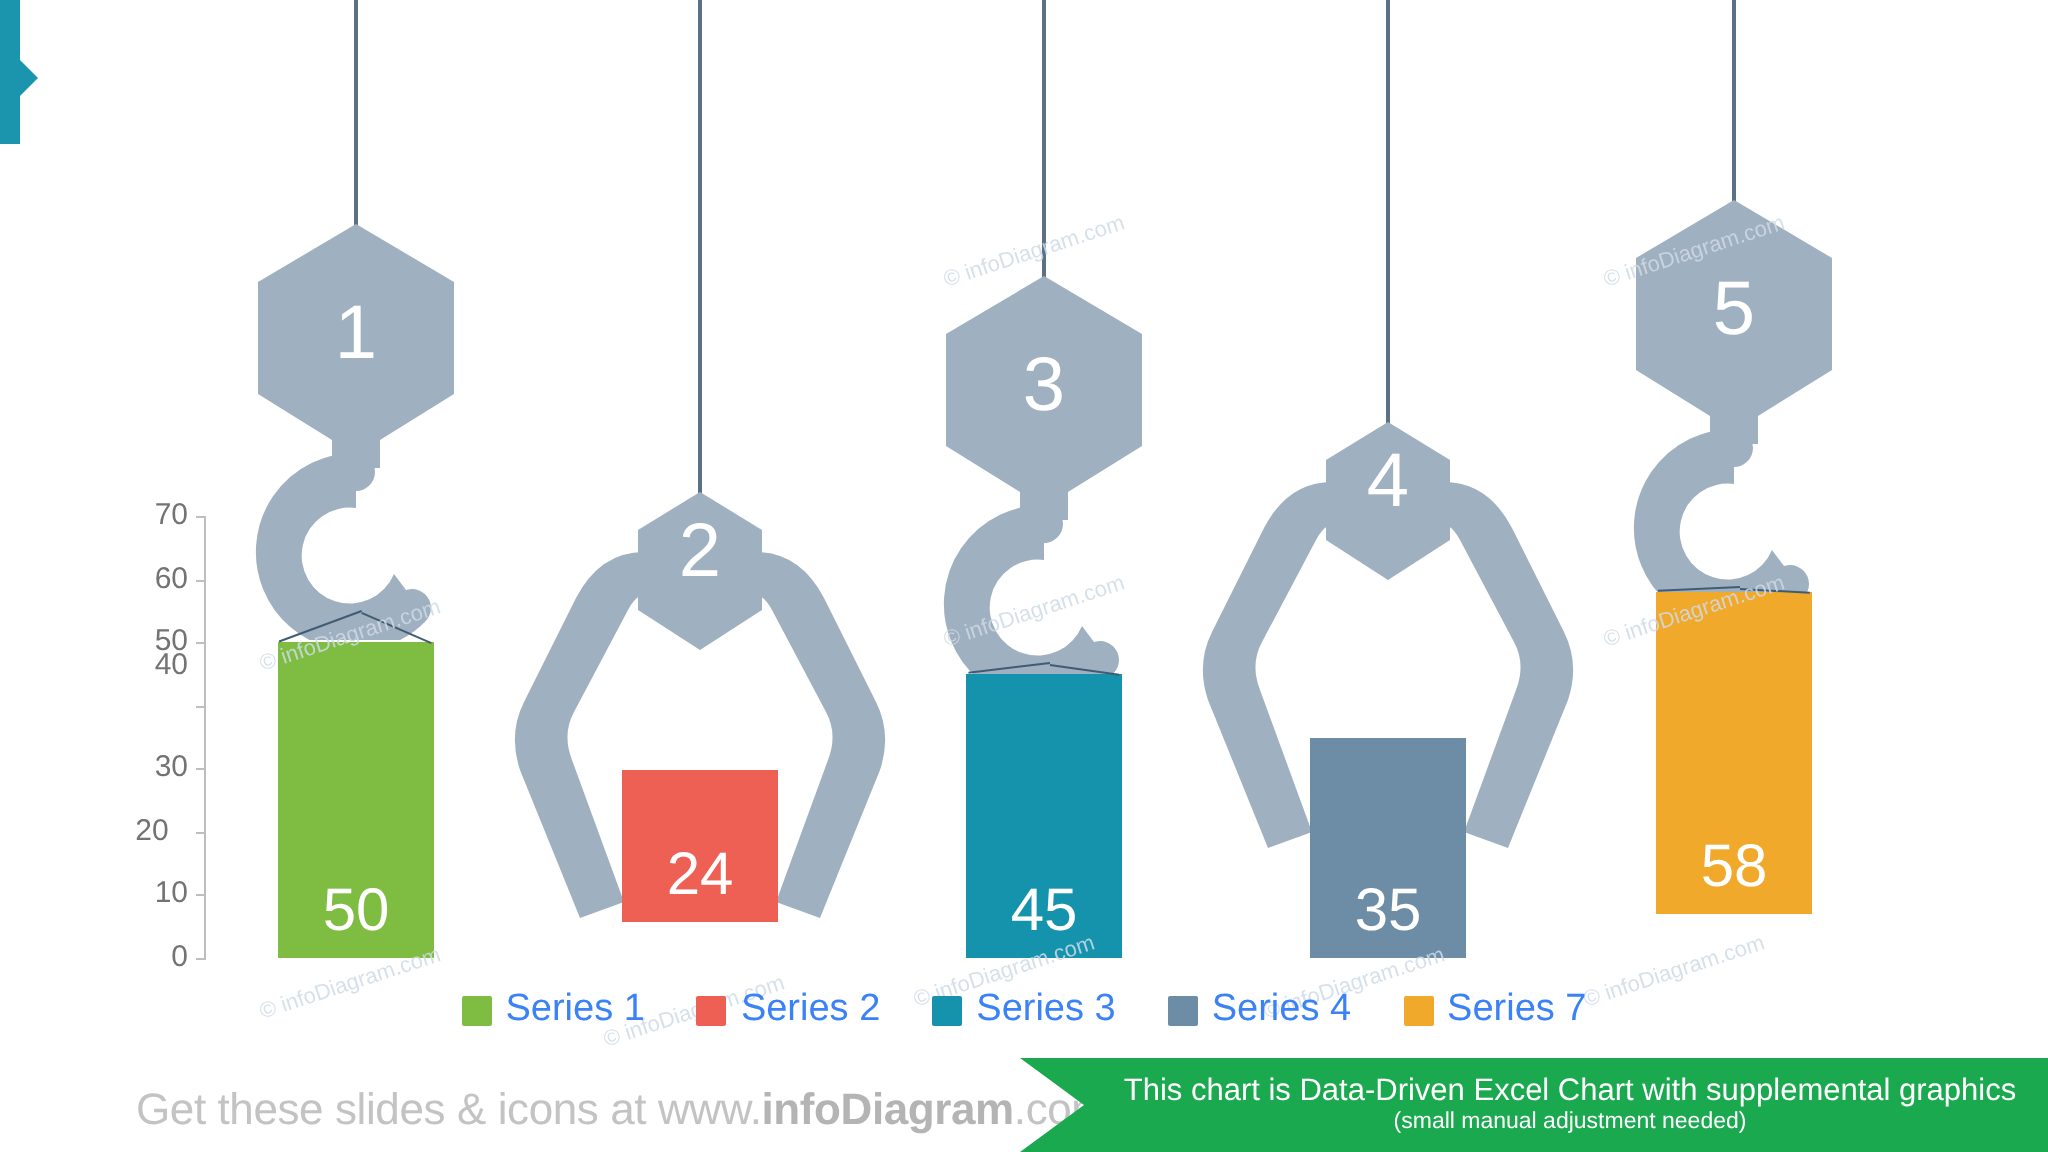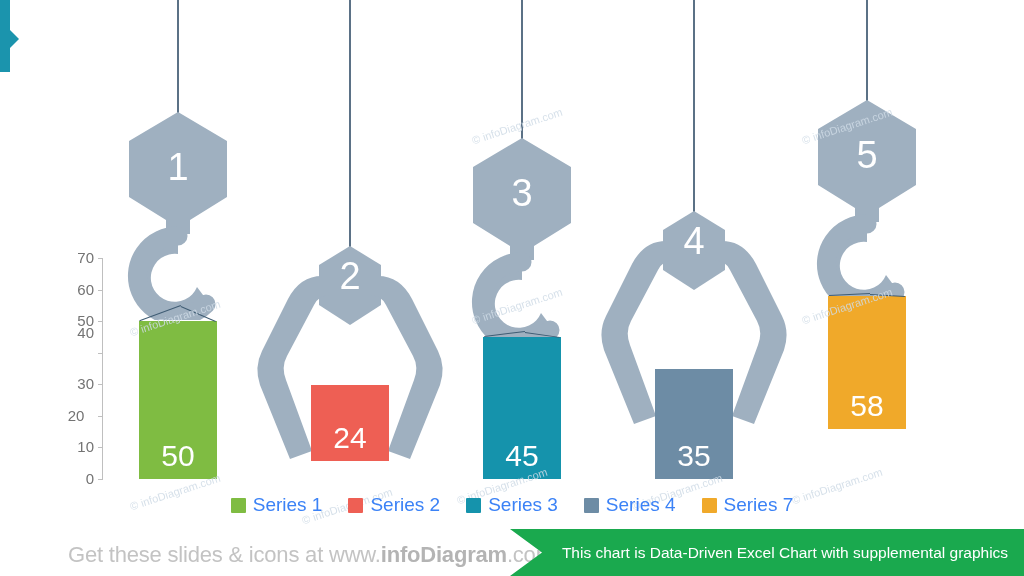--- a/index.html
+++ b/index.html
@@ -260,21 +260,21 @@
     </div>
     <div class="cable" style="left: 866px; top: 0px; height: 106px;"></div>
     <div class="crane" style="left: 804px; top: 98px; width: 126px; height: 210px;">
       <svg width="126" height="210" viewBox="0 0 126 210">
         <path d="M63 2 L112 31 L112 87 L75 110 L75 124 L51 124 L51 110 L14 87 L14 31 Z" fill="#9FB0C0"></path>
         <path d="M63 120 a43 43 0 1 0 31 73 l-12 -16 a24 24 0 1 1 -19 -33 Z" fill="#9FB0C0"></path>
         <path d="M63 126 a40 40 0 1 0 28 68" fill="none" stroke="#9FB0C0" stroke-width="19" stroke-linecap="round"></path>
       </svg>
       <div class="crane-num" style="top: 38px;">5</div>
     </div>
-    <div class="bar" style="left: 828px; top: 295.886px; width: 78px; height: 133px; background: rgb(240, 169, 42);">
+    <div class="bar" style="left: 828px; top: 295.886px; width: 78px; height: 161px; background: rgb(240, 169, 42);">
       <div class="bar-value">58</div>
     </div>
     <div class="sling" style="left: 870px; top: 294px; width: 41.0433px; transform: rotate(177.367deg);"></div>
     <div class="sling" style="left: 870px; top: 294px; width: 35.0508px; transform: rotate(3.08397deg);"></div>
     <div class="wm" style="left: 128px; top: 312px;">© infoDiagram.com</div>
     <div class="wm" style="left: 300px; top: 500px;">© infoDiagram.com</div>
     <div class="wm" style="left: 470px; top: 120px;">© infoDiagram.com</div>
     <div class="wm" style="left: 470px; top: 300px;">© infoDiagram.com</div>
     <div class="wm" style="left: 455px; top: 480px;">© infoDiagram.com</div>
     <div class="wm" style="left: 128px; top: 486px;">© infoDiagram.com</div>
@@ -307,13 +307,14 @@
     </div>
   </div>
 
 <div id="footer-text">
   <span>Get these slides &amp; icons at www.</span><b>infoDiagram</b><span>.com</span>
 </div>
 
 <div id="banner"></div>
 <div id="banner-body">
   <div id="banner-line1">This chart is Data-Driven  Excel Chart with supplemental graphics</div>
+  <div id="banner-line2">(small manual adjustment needed)</div>
 </div>
 
 </body></html>

